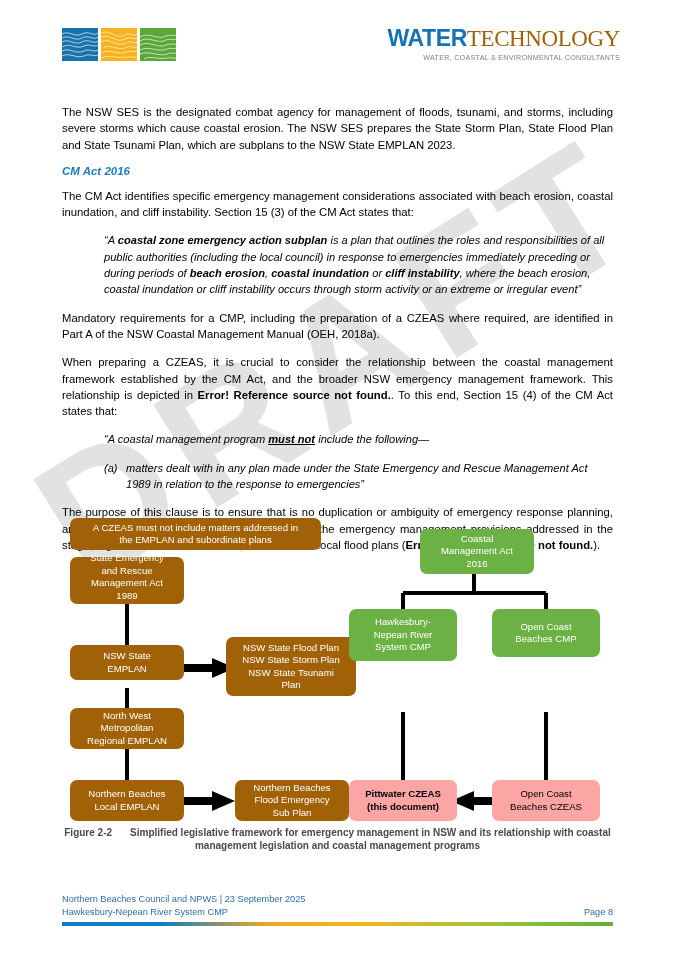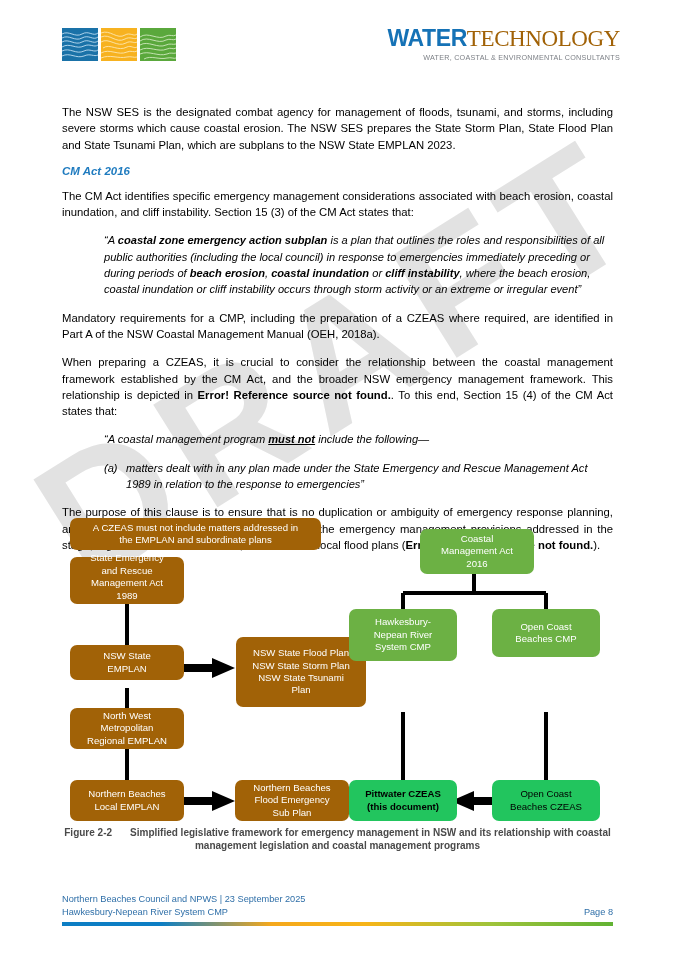--- a/index.html
+++ b/index.html
@@ -178,21 +178,21 @@
     justify-content: center;
     text-align: center;
     font-size: 9.6px;
     line-height: 12.4px;
     padding: 2px 4px;
     box-sizing: border-box;
     z-index: 3;
   }
   .node.blue  { background: #a16207; }
   .node.green { background: #6cb144; }
-  .node.amber { background: #22c55e; color: #000000; align-items: center; }
+  .node.amber { background: #fca5a5; color: #000000; align-items: center; }
   .node.amber.bold { font-weight: bold; }
 
   
   #fig-caption {
     position: absolute;
     left: 62px;
     top: 826px;
     width: 551px;
     text-align: center;
     font-size: 10px;
@@ -374,21 +374,21 @@
         </span>
       </div>
 
     <div class="node blue" style="left:8px;  top:133px; width:114px; height:35px;">
         <span>
           <span style="display:block">NSW State</span>
           <span style="display:block">EMPLAN</span>
         </span>
       </div>
 
-    <div class="node blue" style="left:174px;top:125px; width:130px; height:70px;">
+    <div class="node blue" style="left:164px;top:125px; width:130px; height:59px;">
         <span>
           <span style="display:block">NSW State Flood Plan</span>
           <span style="display:block">NSW State Storm Plan</span>
           <span style="display:block">NSW State Tsunami</span>
           <span style="display:block">Plan</span>
         </span>
       </div>
 
     <div class="node blue" style="left:8px;  top:196px; width:114px; height:41px;">
         <span>

